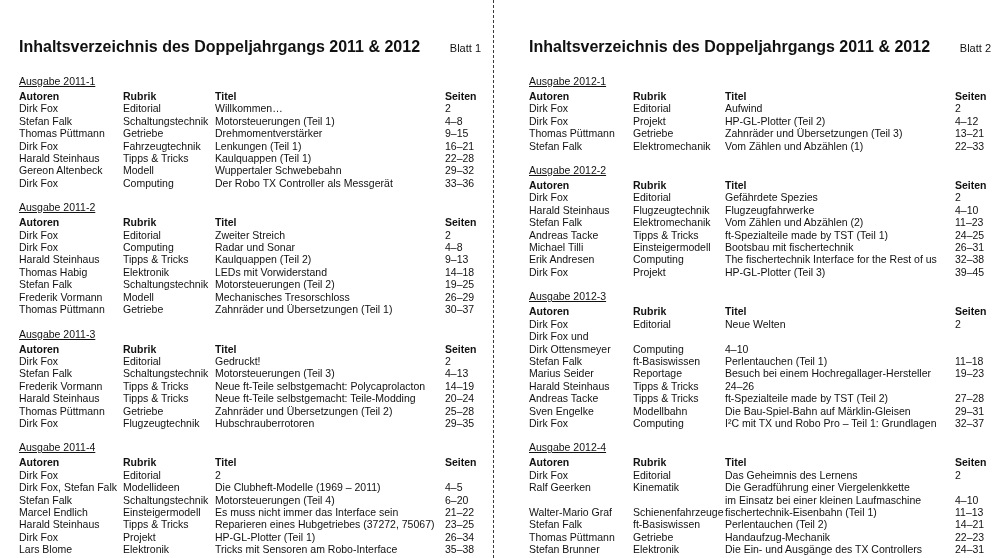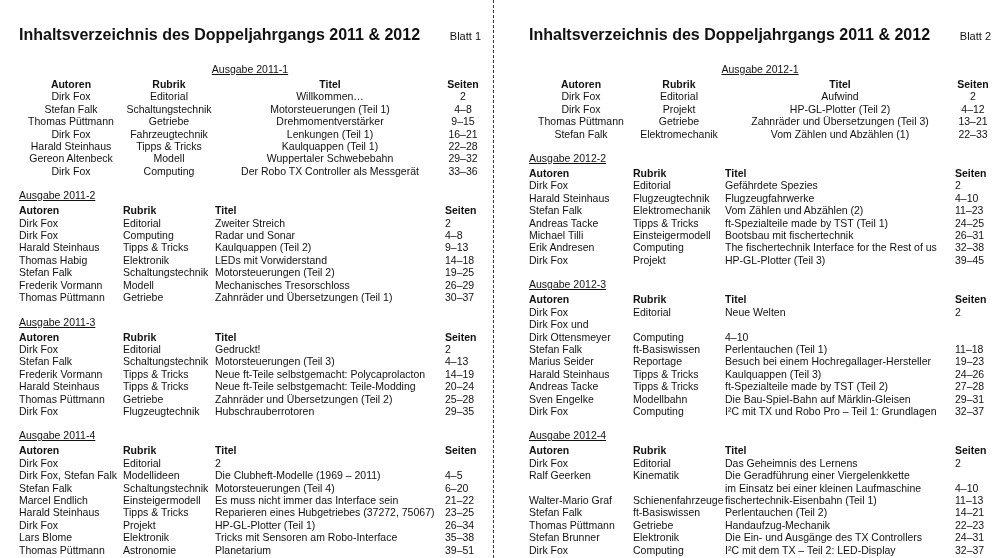--- a/index.html
+++ b/index.html
@@ -12,21 +12,21 @@
     overflow: hidden;
   }
   .divider {
     position: absolute;
     left: 493px; top: 0; bottom: 0;
     width: 0;
     border-left: 1px dashed #3a3a3a;
   }
   .page {
     position: absolute;
-    top: 0;
+    top: 12px;
     width: 462px;
     height: 418px;
   }
   .page.left  { left: 19px; }
   .page.right { left: 529px; }
   .title-row {
     margin-top: 26px;
     display: flex;
     justify-content: space-between;
     align-items: baseline;
@@ -36,21 +36,21 @@
     font-size: 16px;
     font-weight: bold;
     white-space: nowrap;
   }
   .sheet-label {
     font-size: 11px;
     font-weight: normal;
     white-space: nowrap;
   }
   .section { margin-top: 12px; }
-  .section:first-child { margin-top: 18px; text-align: center; }
+  .section:first-child { margin-top: 18px; }
   .heading {
     font-size: 10.5px;
     line-height: 13px;
     margin-bottom: 2px;
     text-decoration: underline;
     text-underline-offset: 1px;
   }
   .row {
     display: grid;
     grid-template-columns: 104px 92px 230px 1fr;
@@ -400,21 +400,20 @@
         </div>
         <div class="row">
           <div>Marius Seider</div>
           <div>Reportage</div>
           <div>Besuch bei einem Hochregallager-Hersteller</div>
           <div>19–23</div>
         </div>
         <div class="row">
           <div>Harald Steinhaus</div>
           <div>Tipps &amp; Tricks</div>
-          <div>Kaulquappen (Teil 3)</div>
           <div>24–26</div>
         </div>
         <div class="row">
           <div>Andreas Tacke</div>
           <div>Tipps &amp; Tricks</div>
           <div>ft-Spezialteile made by TST (Teil 2)</div>
           <div>27–28</div>
         </div>
         <div class="row">
           <div>Sven Engelke</div>

